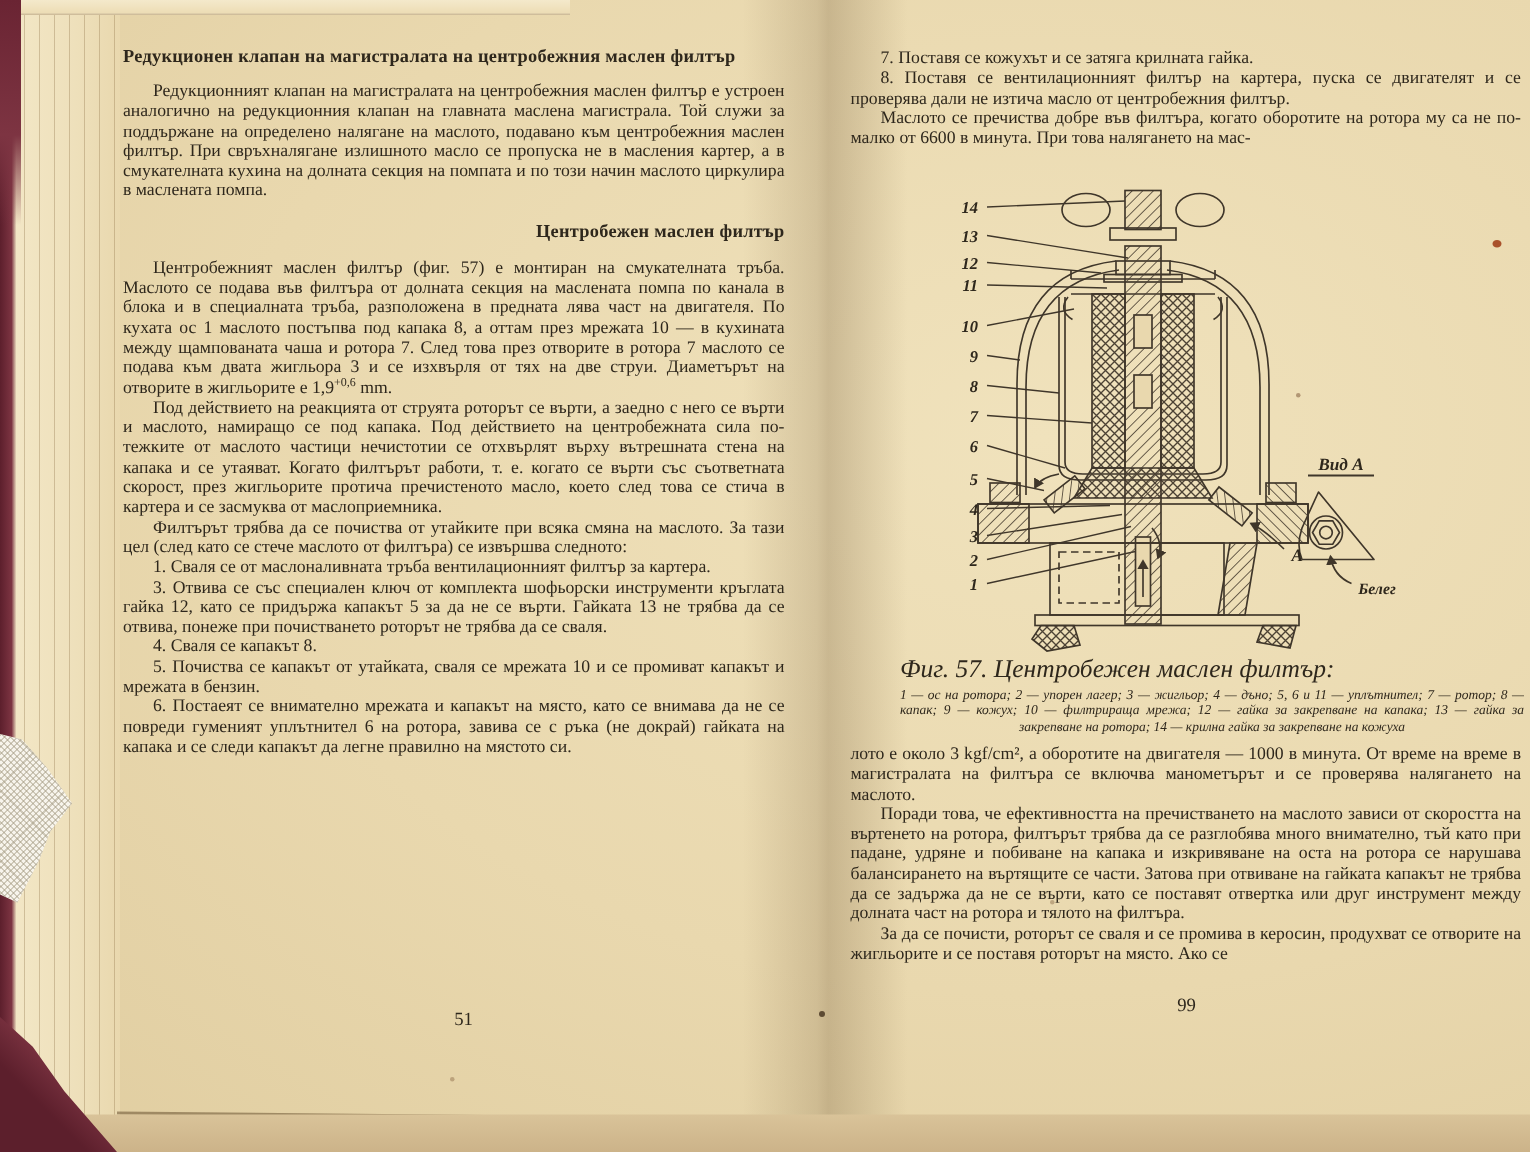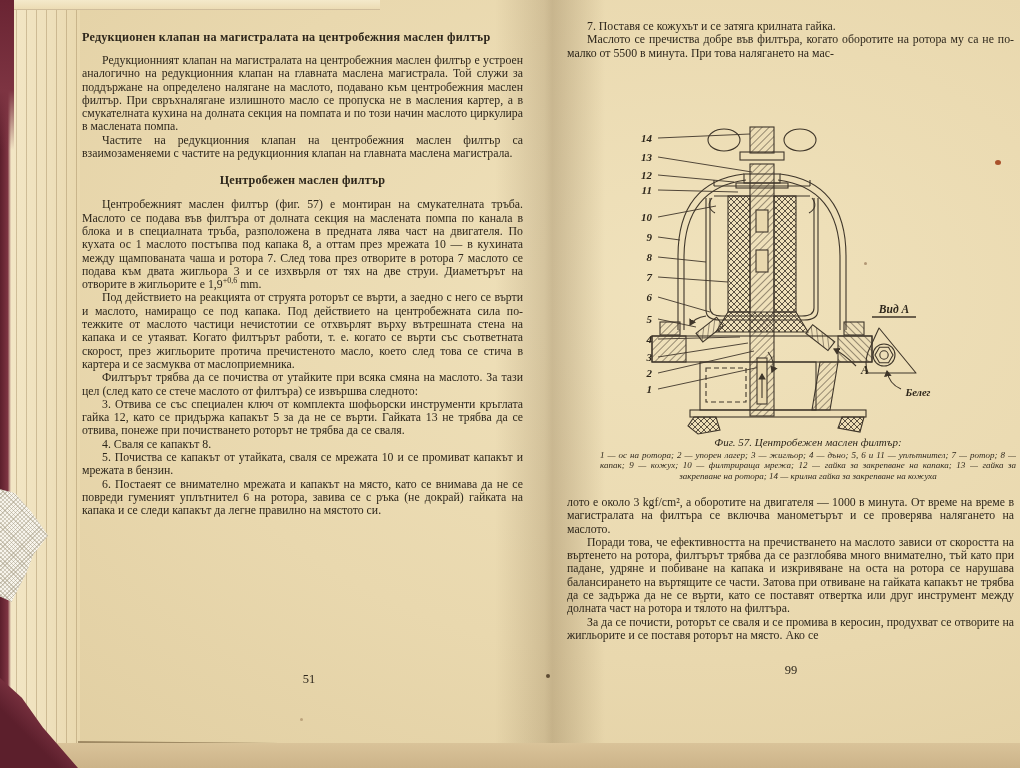--- a/index.html
+++ b/index.html
@@ -35,34 +35,34 @@
   .gauze{position:absolute;left:-4px;top:486px;width:52px;height:118px;
         background:
           repeating-linear-gradient(45deg, rgba(160,150,125,.45) 0 1px, rgba(0,0,0,0) 1px 3px),
           repeating-linear-gradient(-45deg, rgba(160,150,125,.45) 0 1px, rgba(0,0,0,0) 1px 3px),
           #f7f4ec;
         clip-path:polygon(0 2%,36% 6%,68% 22%,100% 42%,72% 58%,58% 74%,30% 98%,0 92%);
         box-shadow:2px 3px 4px rgba(90,70,40,.35);}
   
   .pagecol{position:absolute;color:#2e271c;font-size:11.8px;line-height:13.3px;text-align:justify;}
   #left-col{left:82px;top:30px;width:441px;}
-  #right-col-top{left:567px;top:20px;width:447px;}
+  #right-col-top{left:567px;top:32px;width:447px;}
   #right-col-bottom{left:567px;top:496px;width:447px;}
   .pagecol p{margin:0;text-indent:20px;}
   .noindent{text-indent:0 !important;}
   h2.bhead{margin:0 0 9px 0;font-size:12.2px;line-height:15px;text-align:left;font-weight:bold;letter-spacing:.2px;}
-  h3.bhead2{margin:13px 0 10px 0;font-size:12.2px;line-height:15px;text-align:center;font-weight:bold;letter-spacing:.2px;}
+  h3.bhead2{margin:13px 0 10px 0;font-size:12.2px;line-height:15px;text-align:right;font-weight:bold;letter-spacing:.2px;}
   .pgnum{position:absolute;width:50px;text-align:center;color:#2e271c;font-size:12.5px;}
   #pgnum-left{left:284px;top:672px;}
   #pgnum-right{left:766px;top:663px;}
   sup{font-size:8px;line-height:0;}
   
   #fig-svg{position:absolute;left:602px;top:124px;}
   #fig-caption{position:absolute;left:600px;top:436px;width:416px;color:#2e271c;}
-  .figtitle{margin:0 0 2px 0;text-align:center;font-size:11px;font-style:italic;}
+  .figtitle{margin:0 0 2px 0;font-size:17px;font-style:italic;}
   .figlegend{margin:0;font-size:9px;line-height:10.3px;font-style:italic;text-align:justify;text-align-last:center;}
   .speck{position:absolute;border-radius:50%;}
   svg text{font-family:"Liberation Serif","DejaVu Serif",serif;}
 </style>
 </head>
 <body>
 
 <div id="book">
 
   <div class="page-edges"></div>
@@ -71,35 +71,36 @@
   <div class="cover-top"></div>
   <div class="gutter"></div>
   <div class="bottom-line"></div>
   <div class="bottom-band"></div>
   <div class="cover-corner"></div>
   <div class="gauze"></div>
 
   <div id="left-col" class="pagecol">
     <h2 class="bhead">Редукционен клапан на магистралата на центробежния маслен филтър</h2>
     <p>Редукционният клапан на магистралата на центробежния маслен филтър е устроен аналогично на редукционния клапан на главната маслена магистрала. Той служи за поддържане на определено налягане на маслото, подавано към центробежния маслен филтър. При свръхналягане излишното масло се пропуска не в масления картер, а в смукателната кухина на долната секция на помпата и по този начин маслото циркулира в маслената помпа.</p>
-    <p>Частите на редукционния клапан на центробежния маслен филтър са взаимозаменяеми с частите на редукционния клапан на главната маслена магистрала.</p>
     <h3 class="bhead2">Центробежен маслен филтър</h3>
     <p><span>Центробежният маслен филтър (фиг. 57) е монтиран на смукателната тръба. Маслото се подава във филтъра от долната секция на маслената помпа по канала в блока и в специалната тръба, разположена в предната лява част на двигателя. По кухата ос 1 маслото постъпва под капака 8, а оттам през мрежата 10 — в кухината между щампованата чаша и ротора 7. След това през отворите в ротора 7 маслото се подава към двата жигльора 3 и се изхвърля от тях на две струи. Диаметърът на отворите в жигльорите е 1,9</span><sup>+0,6</sup><span> mm.</span></p>
     <p>Под действието на реакцията от струята роторът се върти, а заедно с него се върти и маслото, намиращо се под капака. Под действието на центробежната сила по-тежките от маслото частици нечистотии се отхвърлят върху вътрешната стена на капака и се утаяват. Когато филтърът работи, т. е. когато се върти със съответната скорост, през жигльорите протича пречистеното масло, което след това се стича в картера и се засмуква от маслоприемника.</p>
     <p>Филтърът трябва да се почиства от утайките при всяка смяна на маслото. За тази цел (след като се стече маслото от филтъра) се извършва следното:</p>
+    <p>1. Сваля се от маслоналивната тръба вентилационният филтър за картера.</p>
     <p>3. Отвива се със специален ключ от комплекта шофьорски инструменти кръглата гайка 12, като се придържа капакът 5 за да не се върти. Гайката 13 не трябва да се отвива, понеже при почистването роторът не трябва да се сваля.</p>
     <p>4. Сваля се капакът 8.</p>
     <p>5. Почиства се капакът от утайката, сваля се мрежата 10 и се промиват капакът и мрежата в бензин.</p>
     <p>6. Постаеят се внимателно мрежата и капакът на място, като се внимава да не се повреди гуменият уплътнител 6 на ротора, завива се с ръка (не докрай) гайката на капака и се следи капакът да легне правилно на мястото си.</p>
   </div>
   <div id="pgnum-left" class="pgnum">51</div>
 
   <div id="right-col-top" class="pagecol">
     <p>7. Поставя се кожухът и се затяга крилната гайка.</p>
-    <p>Маслото се пречиства добре във филтъра, когато оборотите на ротора му са не по-малко от 5500 в минута. При това налягането на мас-</p>
+    <p>8. Поставя се вентилационният филтър на картера, пуска се двигателят и се проверява дали не изтича масло от центробежния филтър.</p>
+    <p>Маслото се пречиства добре във филтъра, когато оборотите на ротора му са не по-малко от 6600 в минута. При това налягането на мас-</p>
   </div>
 
   <svg id="fig-svg" width="416" height="314" viewBox="0 0 416 314">
     <defs>
       <pattern id="h1" width="5" height="5" patternUnits="userSpaceOnUse" patternTransform="rotate(45)">
         <line x1="0" y1="0" x2="0" y2="5" stroke="#4c4234" stroke-width="1.1"></line>
       </pattern>
       <pattern id="h2" width="5" height="5" patternUnits="userSpaceOnUse" patternTransform="rotate(-45)">
         <line x1="0" y1="0" x2="0" y2="5" stroke="#4c4234" stroke-width="1.1"></line>
       </pattern>

